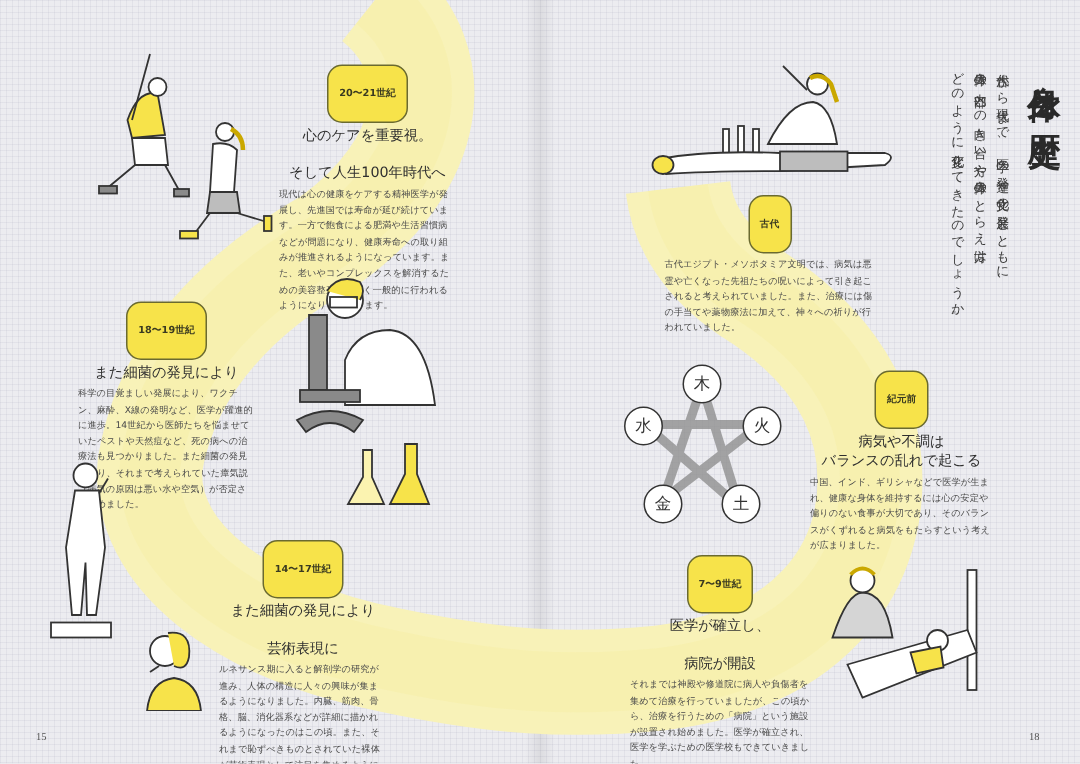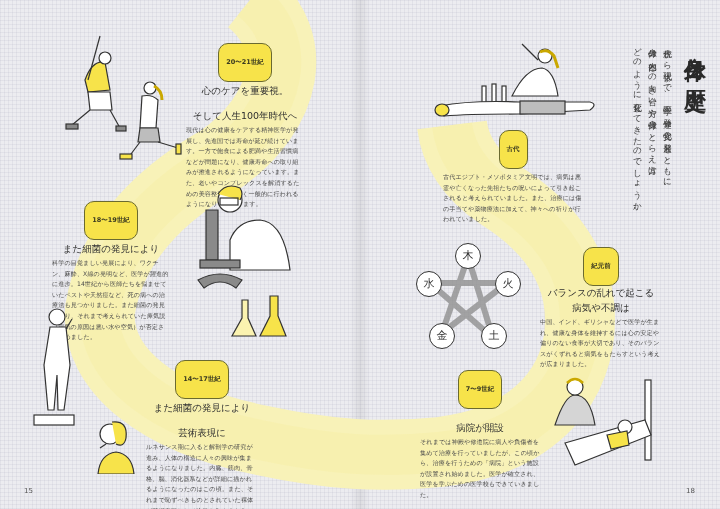--- a/index.html
+++ b/index.html
@@ -31,21 +31,21 @@
     border-radius:10px; font-size:6.5px; font-weight:bold; padding:14px 7px;
     color:#3a3a20; line-height:9px;
   }
   .heading {
     font-size:9.5px; font-weight:normal; color:#2f2f2f; line-height:13px; margin-top:2px;
   }
   .body-text {
     font-size:6.1px; line-height:10.6px; color:#4a4a4a; text-align:left; margin-top:3px;
     letter-spacing:0.1px;
   }
-  .pagenum { position:absolute; font-size:7px; color:#555; }
+  .pagenum { position:absolute; font-size:7px; color:#555;font-family:Liberation Serif, serif; }
   .title-vert {
     position:absolute; writing-mode:vertical-rl; font-weight:bold; font-size:22px;
     color:#2a2a2a; letter-spacing:2px;
   }
   .intro-vert {
     position:absolute; writing-mode:vertical-rl; font-size:8.6px; line-height:15px;
     color:#3a3a3a; letter-spacing:1px;
   }
   .gogyo-node {
     position:absolute; width:24px; height:24px; border-radius:50%;
@@ -105,27 +105,28 @@
 <div class="intro-vert" style="left:645px; top:42px;">身体の内部との向き合い方や身体のとらえ方は</div>
 <div class="intro-vert" style="left:630px; top:42px;">どのように変化してきたのでしょうか。</div>
 
 <div class="block" style="left:443px; top:130px; width:140px;">
   <span class="badge">古代</span>
   <div class="body-text">古代エジプト・メソポタミア文明では、病気は悪霊や亡くなった先祖たちの呪いによって引き起こされると考えられていました。また、治療には傷の手当てや薬物療法に加えて、神々への祈りが行われていました。</div>
 </div>
 
 <div class="block" style="left:540px; top:247px; width:122px;">
   <span class="badge">紀元前</span>
+  <div class="heading">病気や不調は</div>
   <div class="heading" style="margin-top:0">バランスの乱れで起こる</div>
-  <div class="heading">病気や不調は</div>
   <div class="body-text">中国、インド、ギリシャなどで医学が生まれ、健康な身体を維持するには心の安定や偏りのない食事が大切であり、そのバランスがくずれると病気をもたらすという考えが広まりました。</div>
 </div>
 
 <div class="block" style="left:420px; top:370px; width:120px;">
   <span class="badge">7〜9世紀</span>
+  <div class="heading">医学が確立し、</div>
   <div class="heading" style="margin-top:12px">病院が開設</div>
   <div class="body-text">それまでは神殿や修道院に病人や負傷者を集めて治療を行っていましたが、この頃から、治療を行うための「病院」という施設が設置され始めました。医学が確立され、医学を学ぶための医学校もできていきました。</div>
 </div>
 
 <div class="block" style="left:146px; top:360px; width:112px;">
   <span class="badge">14〜17世紀</span>
   <div class="heading">また細菌の発見により</div>
   <div class="heading" style="margin-top:12px">芸術表現に</div>
   <div class="body-text">ルネサンス期に入ると解剖学の研究が進み、人体の構造に人々の興味が集まるようになりました。内臓、筋肉、骨格、脳、消化器系などが詳細に描かれるようになったのはこの頃。また、それまで恥ずべきものとされていた裸体が芸術表現として注目を集めるようになり、数多くの芸術家による彫刻や絵画が生まれました。</div>
 </div>

